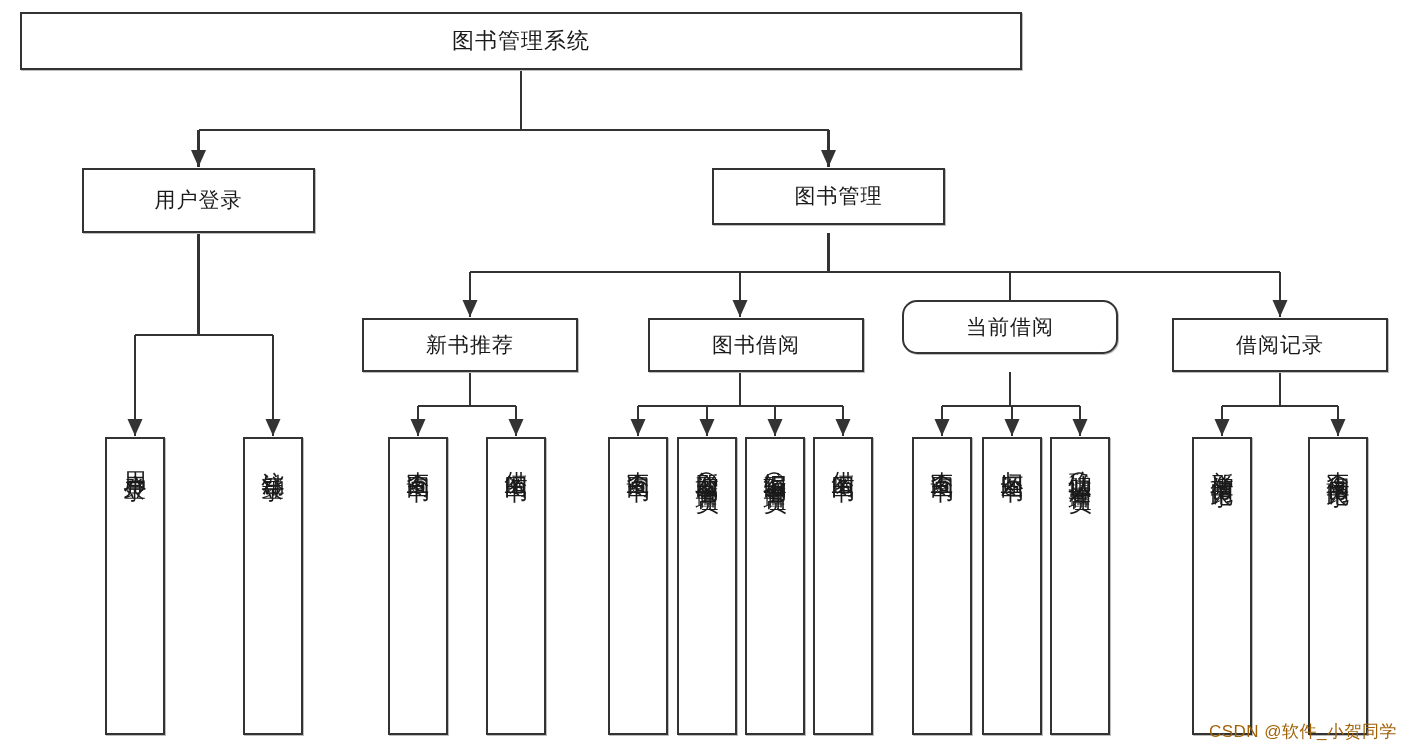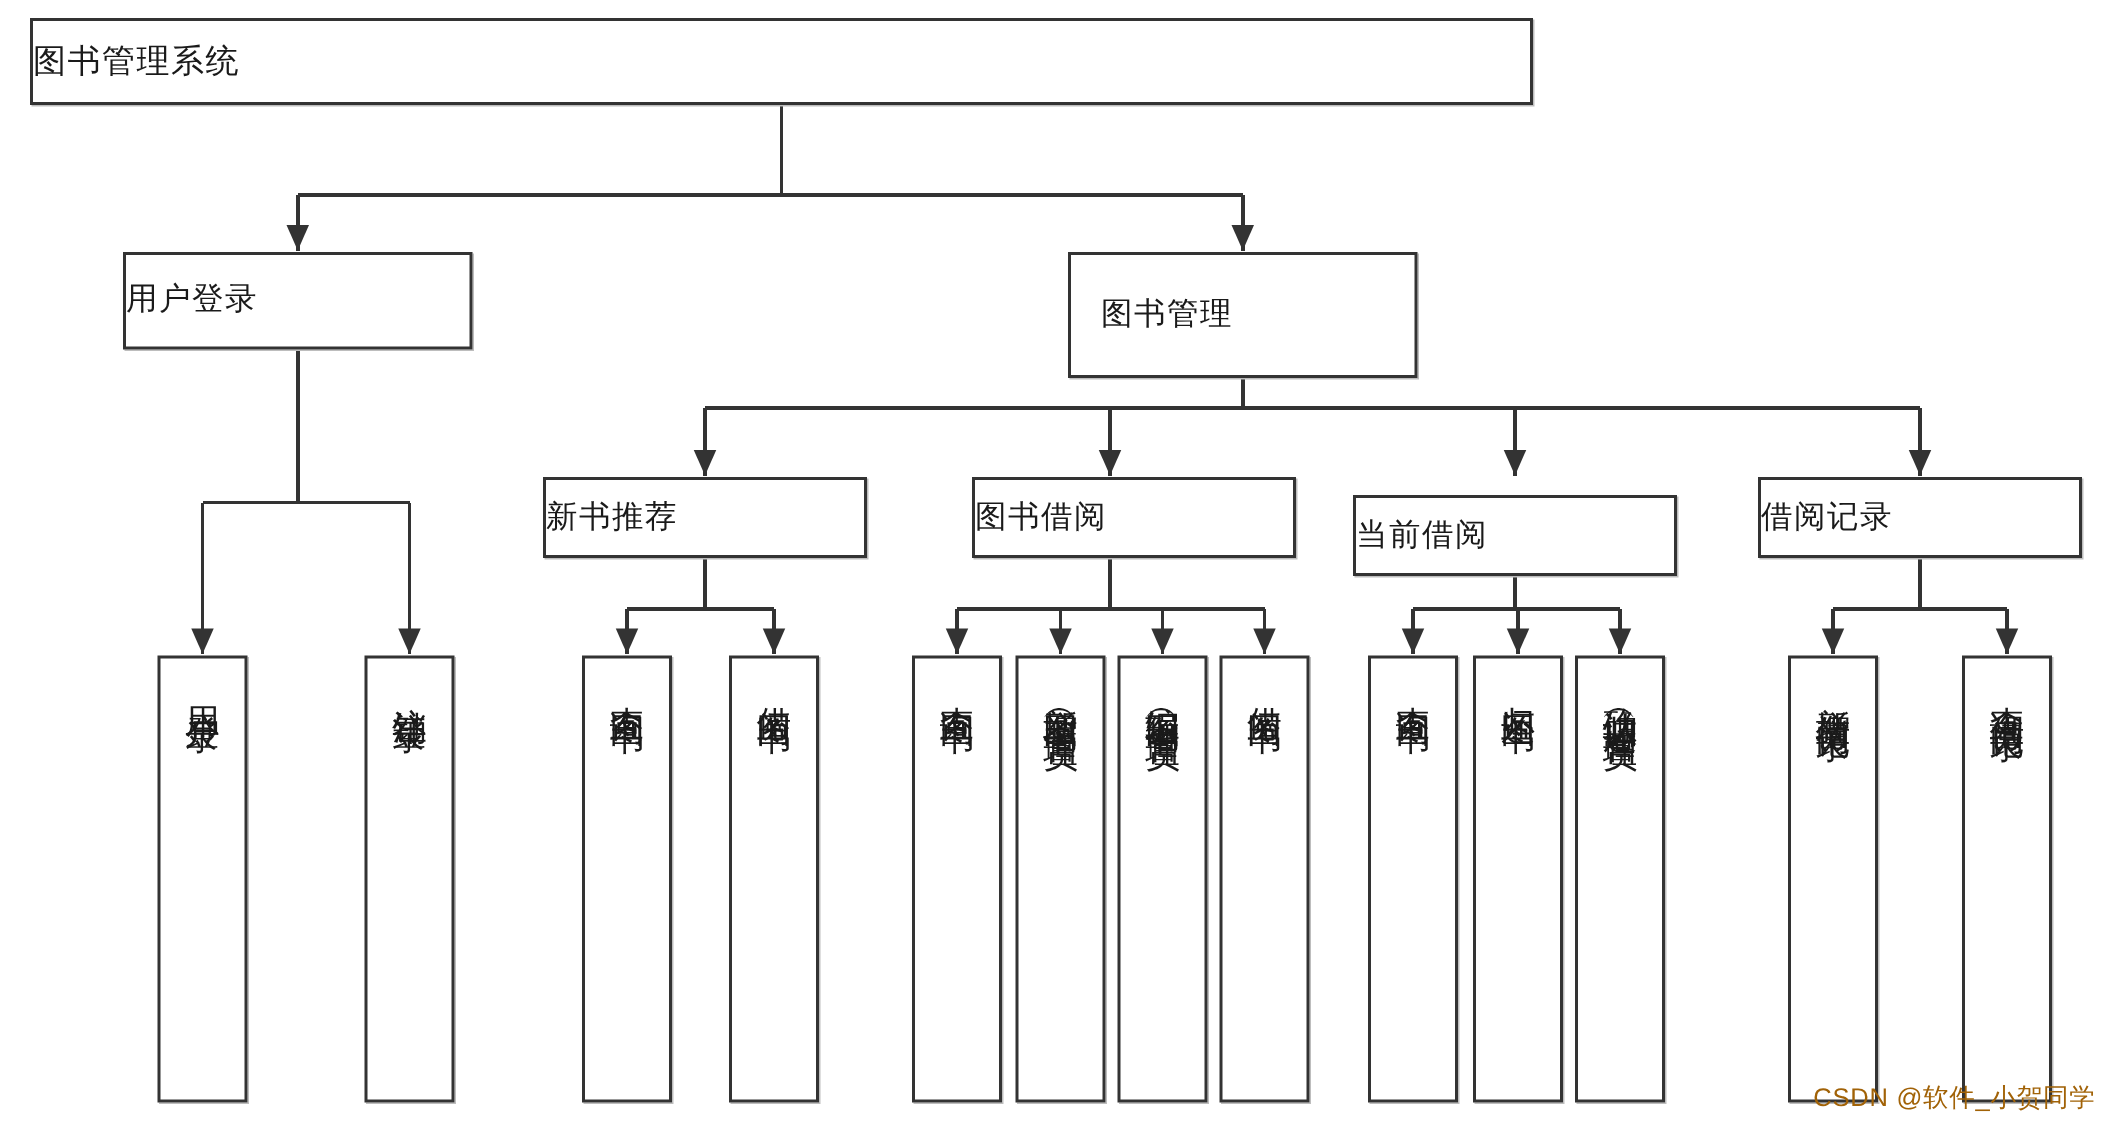--- a/index.html
+++ b/index.html
@@ -9,20 +9,21 @@
   #edges{position:absolute;left:0;top:0;width:1405px;height:747px;pointer-events:none;}
 
   .node{
     position:absolute;
     box-sizing:border-box;
     background:#ffffff;
     border:2px solid #333333;
     box-shadow:1px 1px 0 #bdbdbd;
     display:flex;
     align-items:center;
+    justify-content:center;
     color:#1a1a1a;
   }
   .node .lbl{
     display:block;
     text-align:center;
     line-height:1.18;
     color:#1a1a1a;
     white-space:pre-line;
   }
   
@@ -108,30 +109,30 @@
       <line x1="1338" y1="406" x2="1338" y2="436" stroke="#333333" stroke-width="2.4" shape-rendering="crispEdges"></line>
       <path d="M 1330.5 419 L 1345.5 419 L 1338 436 Z" fill="#333333"></path>
     </svg>
   <div id="nodes">
       <div class="node h root" style="left: 20px; top: 12px; width: 1002px; height: 58px;">
         <span class="lbl">图书管理系统</span>
       </div>
       <div class="node h" style="left: 82px; top: 168px; width: 233px; height: 65px;">
         <span class="lbl">用户登录</span>
       </div>
-      <div class="node h" style="left: 712px; top: 168px; width: 233px; height: 84px; padding-left: 20px;">
+      <div class="node h" style="left: 712px; top: 168px; width: 233px; height: 57px; padding-left: 20px;">
         <span class="lbl">图书管理</span>
       </div>
       <div class="node h" style="left: 362px; top: 318px; width: 216px; height: 54px;">
         <span class="lbl">新书推荐</span>
       </div>
       <div class="node h" style="left: 632px; top: 318px; width: 216px; height: 54px; margin-left: 16px;">
         <span class="lbl">图书借阅</span>
       </div>
-      <div class="node h" style="left: 902px; top: 330px; width: 216px; height: 54px;">
+      <div class="node h" style="left: 902px; top: 300px; width: 216px; height: 54px; border-radius: 15px;">
         <span class="lbl">当前借阅</span>
       </div>
       <div class="node h" style="left: 1172px; top: 318px; width: 216px; height: 54px;">
         <span class="lbl">借阅记录</span>
       </div>
       <div class="node v" style="left: 105px; top: 437px; width: 60px; height: 298px;">
         <span class="lbl">用户登录</span>
       </div>
       <div class="node v" style="left: 243px; top: 437px; width: 60px; height: 298px;">
         <span class="lbl">注销登录</span>

